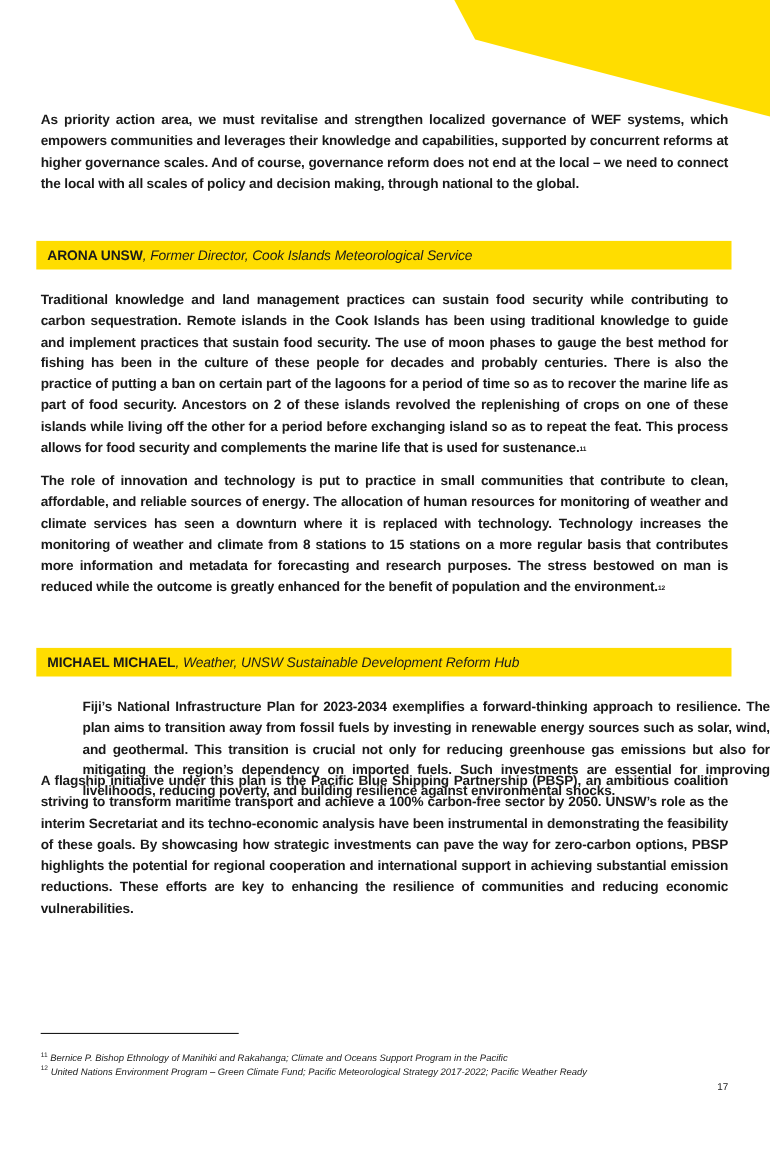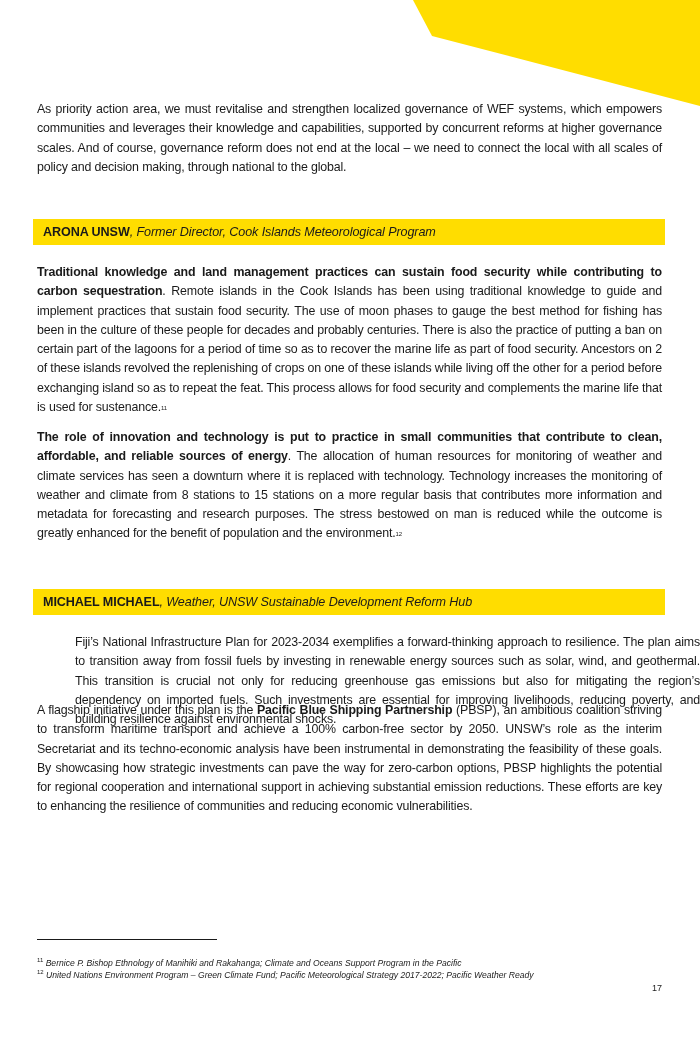--- a/index.html
+++ b/index.html
@@ -1,20 +1,20 @@
 <!DOCTYPE html>
 <html><head>
 <meta charset="utf-8">
 <style>
   html, body { margin:0; padding:0; }
   body { width:700px; height:1050px; background:#ffffff; position:relative; overflow:hidden;
          font-family:"Liberation Sans", sans-serif; color:#1a1a1a; }
   .corner { position:absolute; top:0; left:0; width:700px; height:110px; }
   .page { position:absolute; left:37px; width:625px; }
-  p.body { margin:0; font-size:12.4px; line-height:19.3px; text-align:justify; letter-spacing:-0.15px; }
+  p.body { margin:0; font-size:12.4px; line-height:19.3px; text-align:justify; letter-spacing:-0.15px;font-weight:bold; }
   .banner { position:absolute; left:33px; width:632px; height:26px; background:#FFDD00;
             font-size:12.6px; line-height:26px; padding-left:10px; box-sizing:border-box; letter-spacing:-0.1px; }
   .banner b { font-weight:bold; }
   .banner i { font-style:italic; }
   sup.fn { font-size:6px; vertical-align:baseline; position:relative; top:-1px; }
   .rule { position:absolute; left:37px; top:939px; width:180px; height:1px; background:#1a1a1a; }
   .footnote { position:absolute; left:37px; font-size:8.6px; font-style:italic; line-height:11px; color:#222; }
   .footnote sup { font-size:6px; font-style:normal; }
   .pagenum { position:absolute; right:38px; top:983px; font-size:9px; color:#222; }
 </style>
@@ -23,21 +23,21 @@
 
 <svg class="corner" viewBox="0 0 700 110">
   <polygon points="413,0 700,0 700,106 432,36" fill="#FFDD00"></polygon>
 </svg>
 
 <div class="page" style="top:100px;">
   <p class="body">As priority action area, we must revitalise and strengthen localized governance of WEF systems, which empowers communities and leverages their knowledge and capabilities, supported by concurrent reforms at higher governance scales. And of course, governance reform does not end at the local – we need to connect the local with all scales of policy and decision making, through national to the global.</p>
 </div>
 
 <div class="banner" style="top:219px;">
-  <b>ARONA UNSW</b><i>, Former Director, Cook Islands Meteorological Program</i>
+  <b>ARONA UNSW</b><i>, Former Director, Cook Islands Meteorological Service</i>
 </div>
 
 <div class="page" style="top:263px;">
   <p class="body"><b>Traditional knowledge and land management practices can sustain food security while contributing to carbon sequestration</b><span>. Remote islands in the Cook Islands has been using traditional knowledge to guide and implement practices that sustain food security. The use of moon phases to gauge the best method for fishing has been in the culture of these people for decades and probably centuries. There is also the practice of putting a ban on certain part of the lagoons for a period of time so as to recover the marine life as part of food security. Ancestors on 2 of these islands revolved the replenishing of crops on one of these islands while living off the other for a period before exchanging island so as to repeat the feat. This process allows for food security and complements the marine life that is used for sustenance.</span><sup class="fn">11</sup></p>
 </div>
 
 <div class="page" style="top:428px;">
   <p class="body"><b>The role of innovation and technology is put to practice in small communities that contribute to clean, affordable, and reliable sources of energy</b><span>. The allocation of human resources for monitoring of weather and climate services has seen a downturn where it is replaced with technology. Technology increases the monitoring of weather and climate from 8 stations to 15 stations on a more regular basis that contributes more information and metadata for forecasting and research purposes. The stress bestowed on man is reduced while the outcome is greatly enhanced for the benefit of population and the environment.</span><sup class="fn">12</sup></p>
 </div>
 

